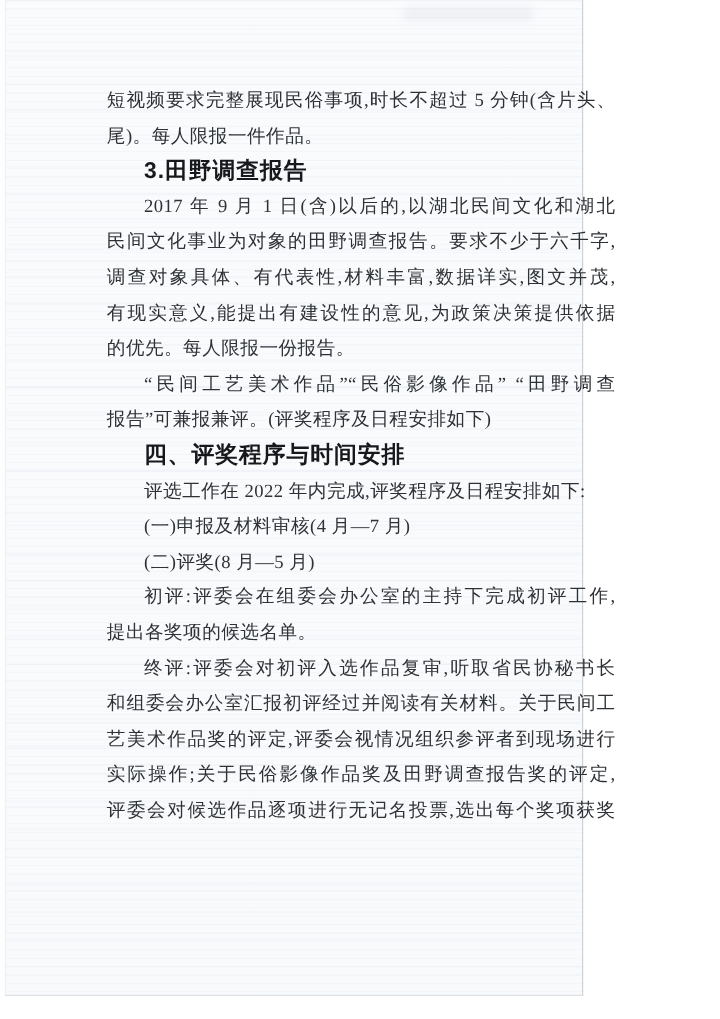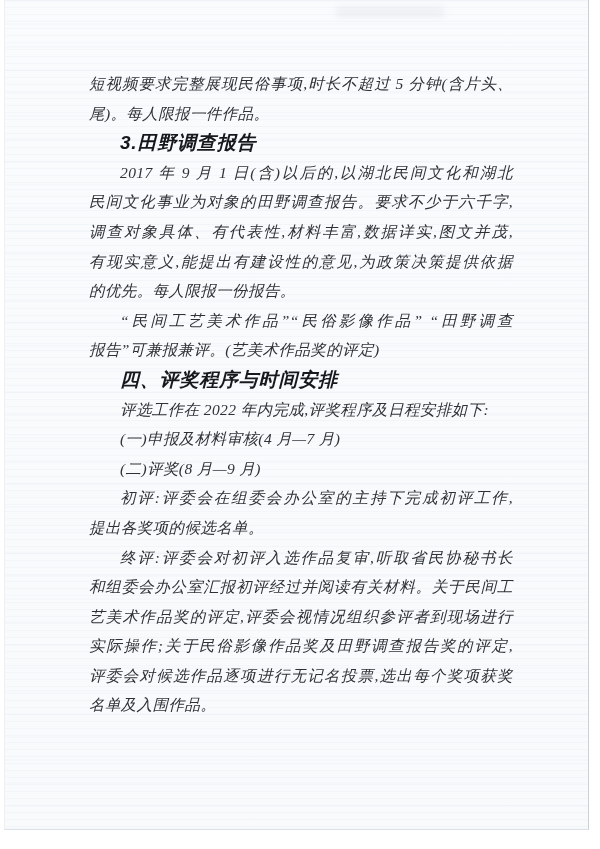--- a/index.html
+++ b/index.html
@@ -15,31 +15,30 @@
     position: relative;
     width: 600px;
     height: 849px;
     background: #ffffff;
   }
   
   .page {
     position: absolute;
     left: 4px;
     top: 0;
-    width: 585px;
+    width: 482px;
     height: 830px;
     box-sizing: border-box;
     background:
       repeating-linear-gradient(180deg, rgba(186,203,220,0.10) 0 1px, rgba(255,255,255,0) 1px 7px),
       repeating-linear-gradient(180deg, rgba(196,211,226,0.08) 0 2px, rgba(255,255,255,0) 2px 23px),
       linear-gradient(#fafbfd, #f9fafc);
     border-left: 1px solid #eef0f3;
     border-right: 1px solid #ccd1d6;
     border-bottom: 1px solid #dde1e5;
-    font-style: italic;
   }
   
   .smudge {
     position: absolute;
     left: 330px;
     top: 6px;
     width: 110px;
     height: 12px;
     background: rgba(150,160,175,0.10);
     filter: blur(3px);
@@ -87,28 +86,27 @@
     <div class="content" id="text-block">
         <div class="line fill">短视频要求完整展现民俗事项,时长不超过 5 分钟(含片头、</div>
         <div class="line">尾)。每人限报一件作品。</div>
         <div class="line bold indent">3.田野调查报告</div>
         <div class="line indent fill">2017 年 9 月 1 日(含)以后的,以湖北民间文化和湖北</div>
         <div class="line fill">民间文化事业为对象的田野调查报告。要求不少于六千字,</div>
         <div class="line fill">调查对象具体、有代表性,材料丰富,数据详实,图文并茂,</div>
         <div class="line fill">有现实意义,能提出有建设性的意见,为政策决策提供依据</div>
         <div class="line">的优先。每人限报一份报告。</div>
         <div class="line indent fill">“民间工艺美术作品”“民俗影像作品” “田野调查</div>
-        <div class="line">报告”可兼报兼评。(艺美术作品奖的评定)</div>
+        <div class="line">报告”可兼报兼评。(评奖程序及日程安排如下)</div>
         <div class="line bold indent">四、评奖程序与时间安排</div>
         <div class="line indent">评选工作在 2022 年内完成,评奖程序及日程安排如下:</div>
         <div class="line indent">(一)申报及材料审核(4 月—7 月)</div>
-        <div class="line indent">(二)评奖(8 月—9 月)</div>
+        <div class="line indent">(二)评奖(8 月—5 月)</div>
         <div class="line indent fill">初评:评委会在组委会办公室的主持下完成初评工作,</div>
         <div class="line">提出各奖项的候选名单。</div>
         <div class="line indent fill">终评:评委会对初评入选作品复审,听取省民协秘书长</div>
         <div class="line fill">和组委会办公室汇报初评经过并阅读有关材料。关于民间工</div>
         <div class="line fill">艺美术作品奖的评定,评委会视情况组织参评者到现场进行</div>
         <div class="line fill">实际操作;关于民俗影像作品奖及田野调查报告奖的评定,</div>
         <div class="line fill">评委会对候选作品逐项进行无记名投票,选出每个奖项获奖</div>
-        <div class="line">名单及入围作品。</div>
       </div>
   </div>
 </div>
 
 </body></html>

